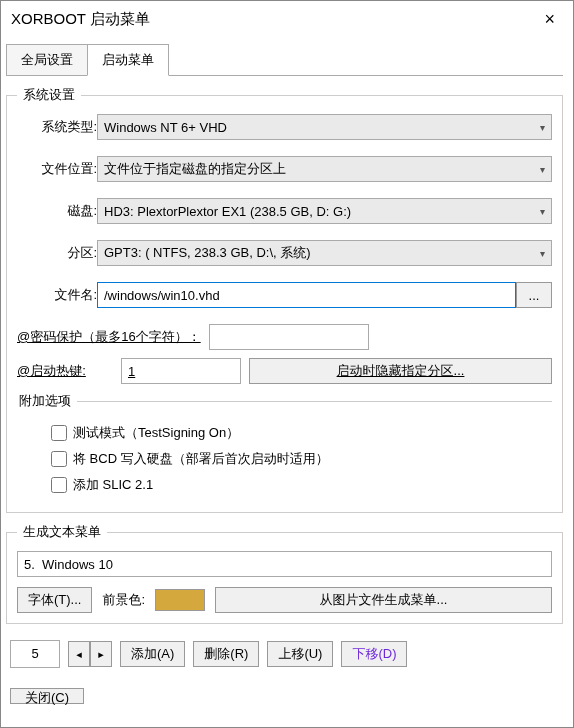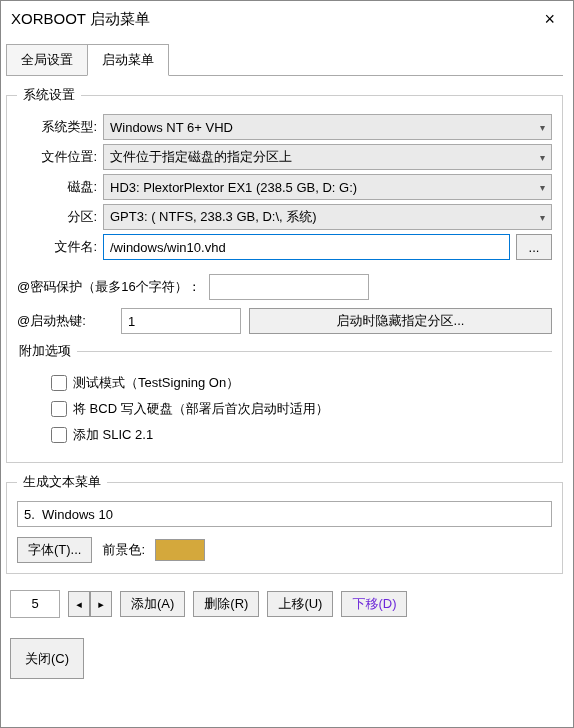--- a/index.html
+++ b/index.html
@@ -72,22 +72,21 @@
       margin-bottom: 10px;
       padding: 10px 10px 10px 10px;
     }
     legend {
       padding: 0 6px;
       font-size: 13px;
     }
     .form-row {
       display: flex;
       align-items: center;
-      margin-bottom: 4px;
-      gap: 6px;
+      margin-bottom: 16px;
     }
     .form-row label {
       width: 80px;
       text-align: right;
       flex-shrink: 0;
       font-size: 13px;
     }
     .dropdown {
       flex: 1;
       height: 26px;
@@ -134,20 +133,21 @@
     }
     .browse-btn {
       width: 36px;
       padding: 0;
     }
     .sub-row {
       display: flex;
       align-items: center;
       margin-bottom: 8px;
       gap: 8px;
+      text-decoration: underline;
     }
     .sub-row .sub-label {
       font-size: 13px;
     }
     .pw-input {
       width: 160px;
       height: 26px;
       border: 1px solid #aaa;
       padding: 0 6px;
       font-size: 13px;
@@ -222,21 +222,21 @@
       justify-content: space-between;
       align-items: center;
       padding: 8px 4px;
       gap: 8px;
     }
     .bottom-row .right-group {
       display: flex;
       gap: 6px;
     }
     .bottom-row .btn {
-      height: 41px;
+      height: 16px;
       padding: 0 14px;
     }
   </style>
 </head>
 <body>
 
 <div class="window">
   <div class="titlebar">
     <span class="title">XORBOOT 启动菜单</span>
     <span class="close">×</span>
@@ -318,20 +318,21 @@
       </fieldset>
     </fieldset>
 
     <fieldset>
       <legend>生成文本菜单</legend>
       <input class="menu-text-input" value="5.  Windows 10" style="">
       <div class="text-menu-row">
         <button class="btn">字体(T)...</button>
         <span>前景色:</span>
         <div class="color-swatch" style="background: rgb(212, 168, 60);"></div>
+        <button class="btn" style="flex:1;">从图片文件生成菜单...</button>
       </div>
     </fieldset>
 
     <div class="nav-row">
       <div class="nav-num">5</div>
       <div class="nav-arrows">
         <button class="btn">◂</button>
         <button class="btn">▸</button>
       </div>
       <button class="btn">添加(A)</button>

